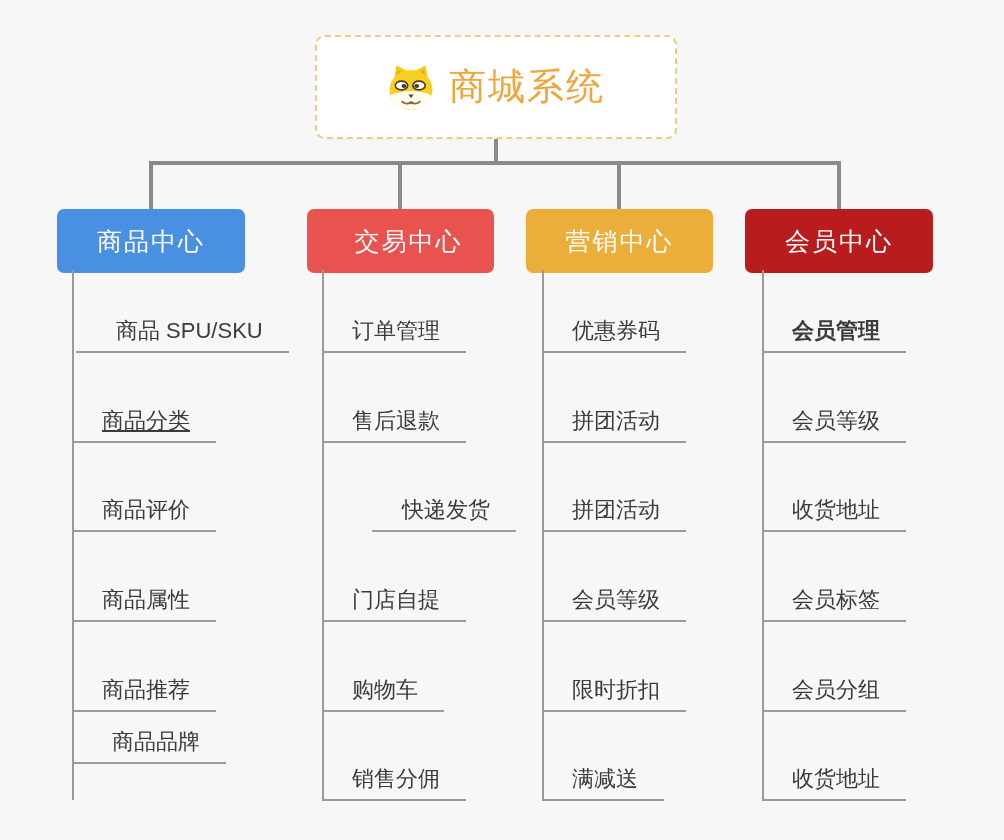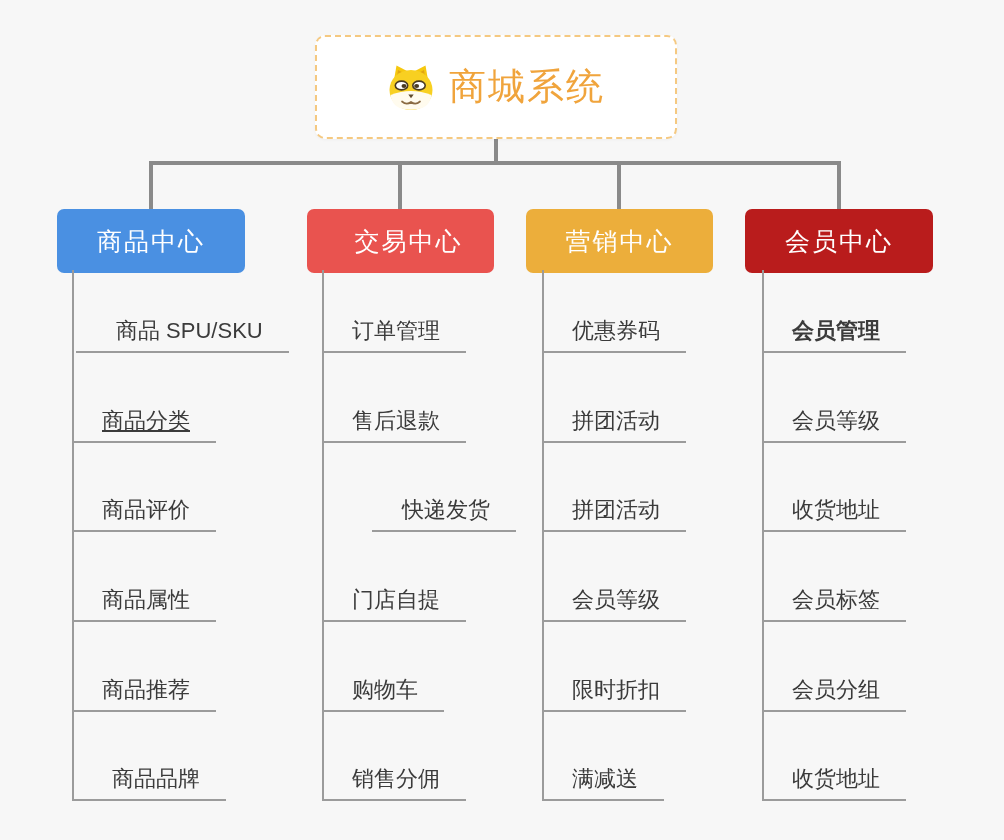--- a/index.html
+++ b/index.html
@@ -127,21 +127,21 @@
   <div class="col-line cl-1"></div>
   <div class="col-line cl-2"></div>
   <div class="col-line cl-3"></div>
 
   <div id="leaves">
       <div class="leaf" style="left: 76px; top: 315px; padding-left: 40px;">商品 SPU/SKU</div>
       <div class="leaf" style="left: 72px; top: 405px; text-decoration: underline;">商品分类</div>
       <div class="leaf" style="left: 72px; top: 494px;">商品评价</div>
       <div class="leaf" style="left: 72px; top: 584px;">商品属性</div>
       <div class="leaf" style="left: 72px; top: 674px;">商品推荐</div>
-      <div class="leaf" style="left: 72px; top: 763px; padding-left: 40px;">商品品牌</div>
+      <div class="leaf" style="left: 72px; top: 726px; padding-left: 40px;">商品品牌</div>
       <div class="leaf" style="left: 322px; top: 315px;">订单管理</div>
       <div class="leaf" style="left: 322px; top: 405px;">售后退款</div>
       <div class="leaf" style="left: 332px; top: 494px; margin-left: 40px;">快递发货</div>
       <div class="leaf" style="left: 322px; top: 584px;">门店自提</div>
       <div class="leaf" style="left: 322px; top: 674px;">购物车</div>
       <div class="leaf" style="left: 322px; top: 763px;">销售分佣</div>
       <div class="leaf" style="left: 542px; top: 315px;">优惠券码</div>
       <div class="leaf" style="left: 542px; top: 405px;">拼团活动</div>
       <div class="leaf" style="left: 542px; top: 494px;">拼团活动</div>
       <div class="leaf" style="left: 542px; top: 584px;">会员等级</div>

